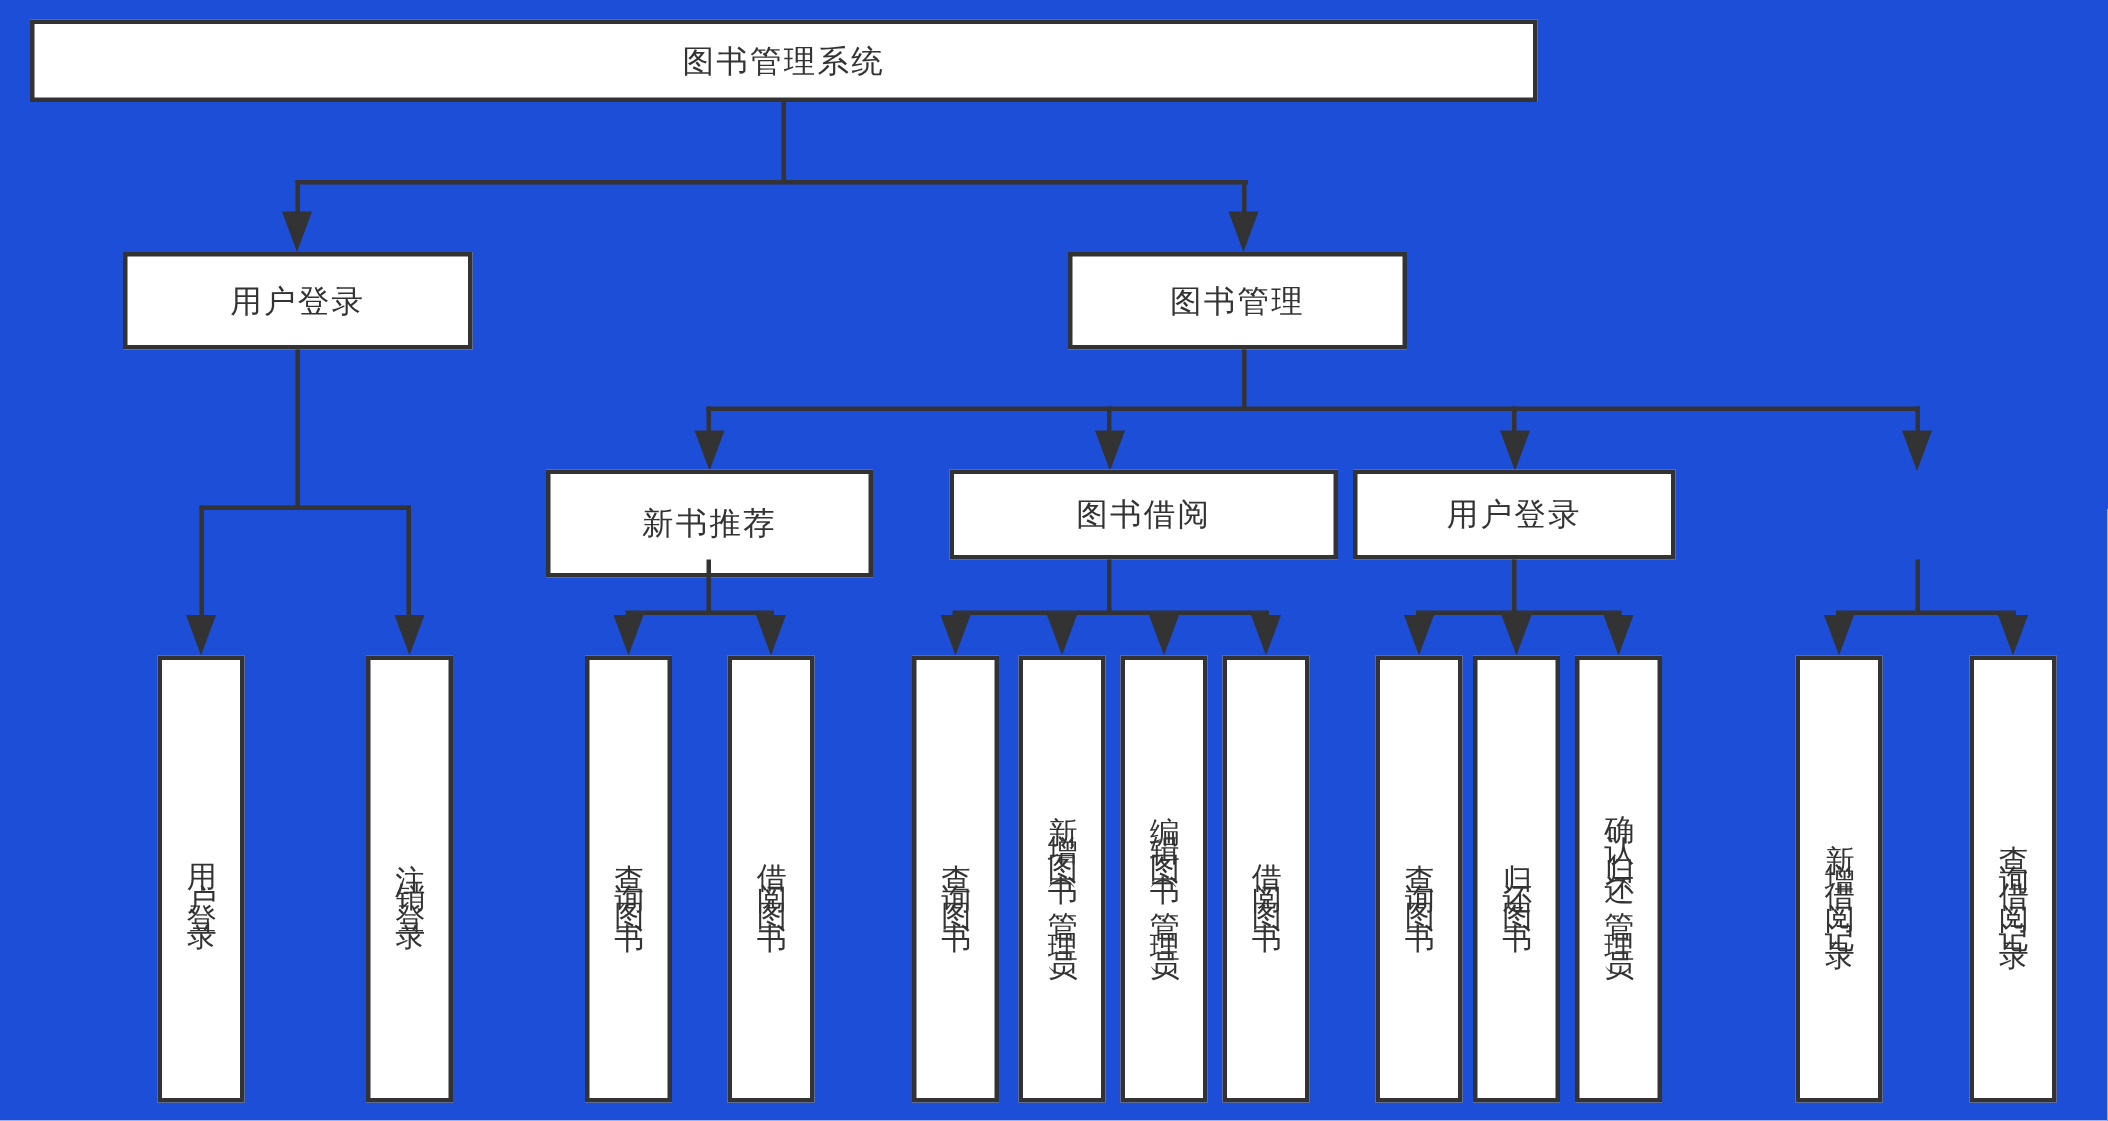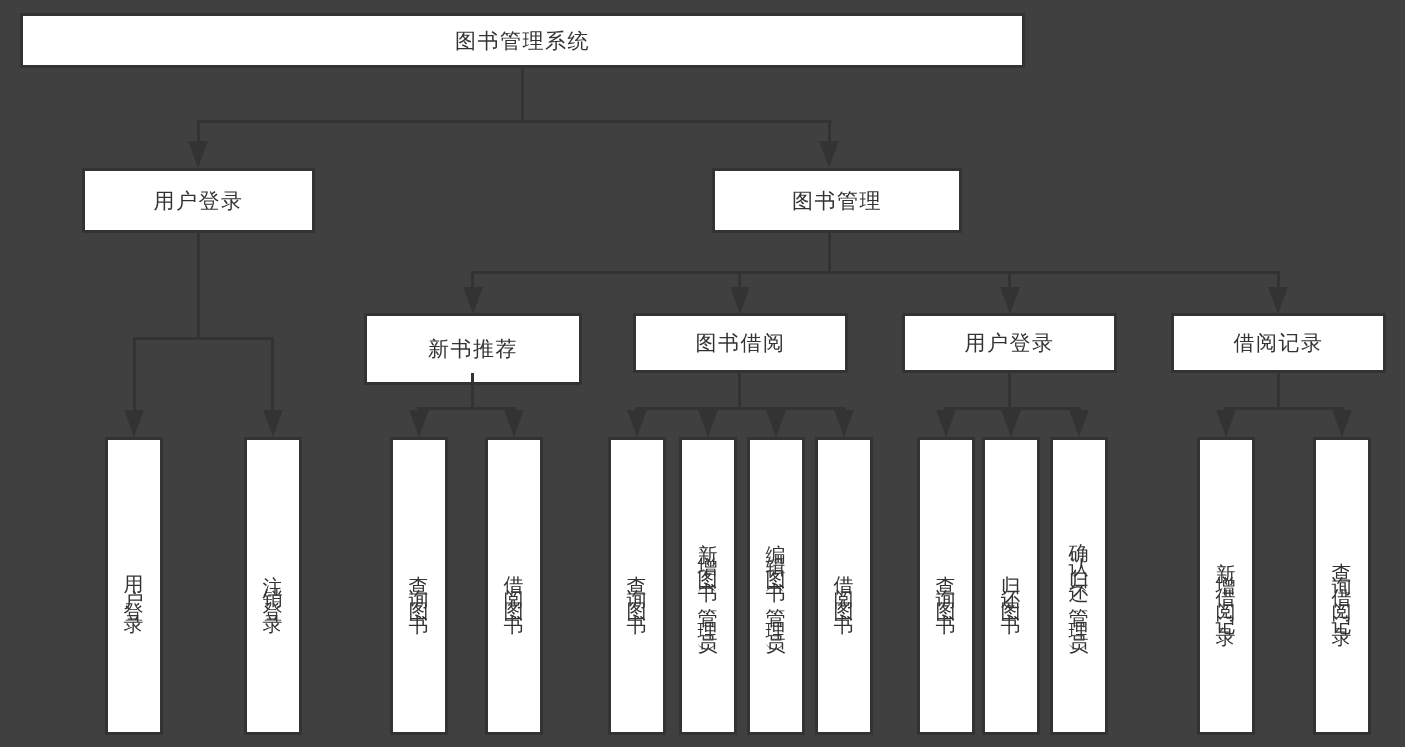--- a/index.html
+++ b/index.html
@@ -1,17 +1,17 @@
 <!DOCTYPE html>
 <html><head>
 <meta charset="utf-8">
 <style>
   html,body{margin:0;padding:0;background:#fff;}
   .canvas{
-    position:relative;width:1405px;height:747px;background:#404040;overflow:hidden;
+    position:relative;width:1405px;height:747px;background:#1d4ed8;overflow:hidden;
     font-family:"Liberation Sans","DejaVu Sans",sans-serif;
   }
   .node{
     position:absolute;box-sizing:border-box;
     border:3px solid #333333;background:#ffffff;color:#333333;
     display:flex;align-items:center;justify-content:center;
     font-size:21px;letter-spacing:1.5px;text-align:center;
   }
   .vnode{
     writing-mode:vertical-rl;text-orientation:mixed;
@@ -38,44 +38,43 @@
   <div class="node" style="left:20px;top:13px;width:1005px;height:55px;">图书管理系统</div>
 
   <div class="vline" style="left:521px;top:68px;height:53px;"></div>
   <div class="hline" style="left:197px;top:120px;width:635px;"></div>
   <div class="vline" style="left:197px;top:120px;height:28px;"></div>
   <div class="arrow" style="left:188px;top:141px;"></div>
   <div class="vline" style="left:828px;top:120px;height:28px;"></div>
   <div class="arrow" style="left:819px;top:141px;"></div>
 
   <div class="node" style="left:82px;top:168px;width:233px;height:65px;">用户登录</div>
-  <div class="node" style="left:712px;top:168px;width:250px;height:65px;">图书管理</div>
+  <div class="node" style="left:712px;top:168px;width:226px;height:65px;">图书管理</div>
 
   <div class="vline" style="left:197px;top:233px;height:107px;"></div>
   <div class="hline" style="left:133px;top:337px;width:141px;"></div>
   <div class="vline" style="left:133px;top:337px;height:75px;"></div>
   <div class="arrow" style="left:124px;top:410px;"></div>
   <div class="vline" style="left:271px;top:337px;height:75px;"></div>
   <div class="arrow" style="left:263px;top:410px;"></div>
 
   <div class="vline" style="left:828px;top:233px;height:41px;"></div>
   <div class="hline" style="left:471px;top:271px;width:809px;"></div>
   <div class="vline" style="left:471px;top:271px;height:20px;"></div>
   <div class="arrow" style="left:463px;top:287px;"></div>
   <div class="vline" style="left:738px;top:271px;height:20px;"></div>
   <div class="arrow" style="left:730px;top:287px;"></div>
   <div class="vline" style="left:1008px;top:271px;height:20px;"></div>
   <div class="arrow" style="left:1000px;top:287px;"></div>
   <div class="vline" style="left:1277px;top:271px;height:20px;"></div>
   <div class="arrow" style="left:1268px;top:287px;"></div>
 
   <div class="node" style="left:364px;top:313px;width:218px;height:72px;">新书推荐</div>
-  <div class="node" style="left:633px;top:313px;width:215px;height:60px;font-family:Liberation Mono, monospace;">图书借阅</div>
+  <div class="node" style="left:633px;top:313px;width:259px;height:60px;font-family:Liberation Mono, monospace;">图书借阅</div>
   <div class="node" style="left:902px;top:313px;width:215px;height:60px;">用户登录</div>
-  <div class="node" style="left:1171px;top:313px;width:215px;height:60px;">借阅记录</div>
 
   <div class="vline" style="left:471px;top:373px;height:36px;"></div>
   <div class="hline" style="left:417px;top:407px;width:99px;"></div>
   <div class="arrow" style="left:409px;top:410px;"></div>
   <div class="arrow" style="left:504px;top:410px;"></div>
 
   <div class="vline" style="left:738px;top:373px;height:36px;"></div>
   <div class="hline" style="left:635px;top:407px;width:211px;"></div>
   <div class="arrow" style="left:627px;top:410px;"></div>
   <div class="arrow" style="left:698px;top:410px;"></div>

